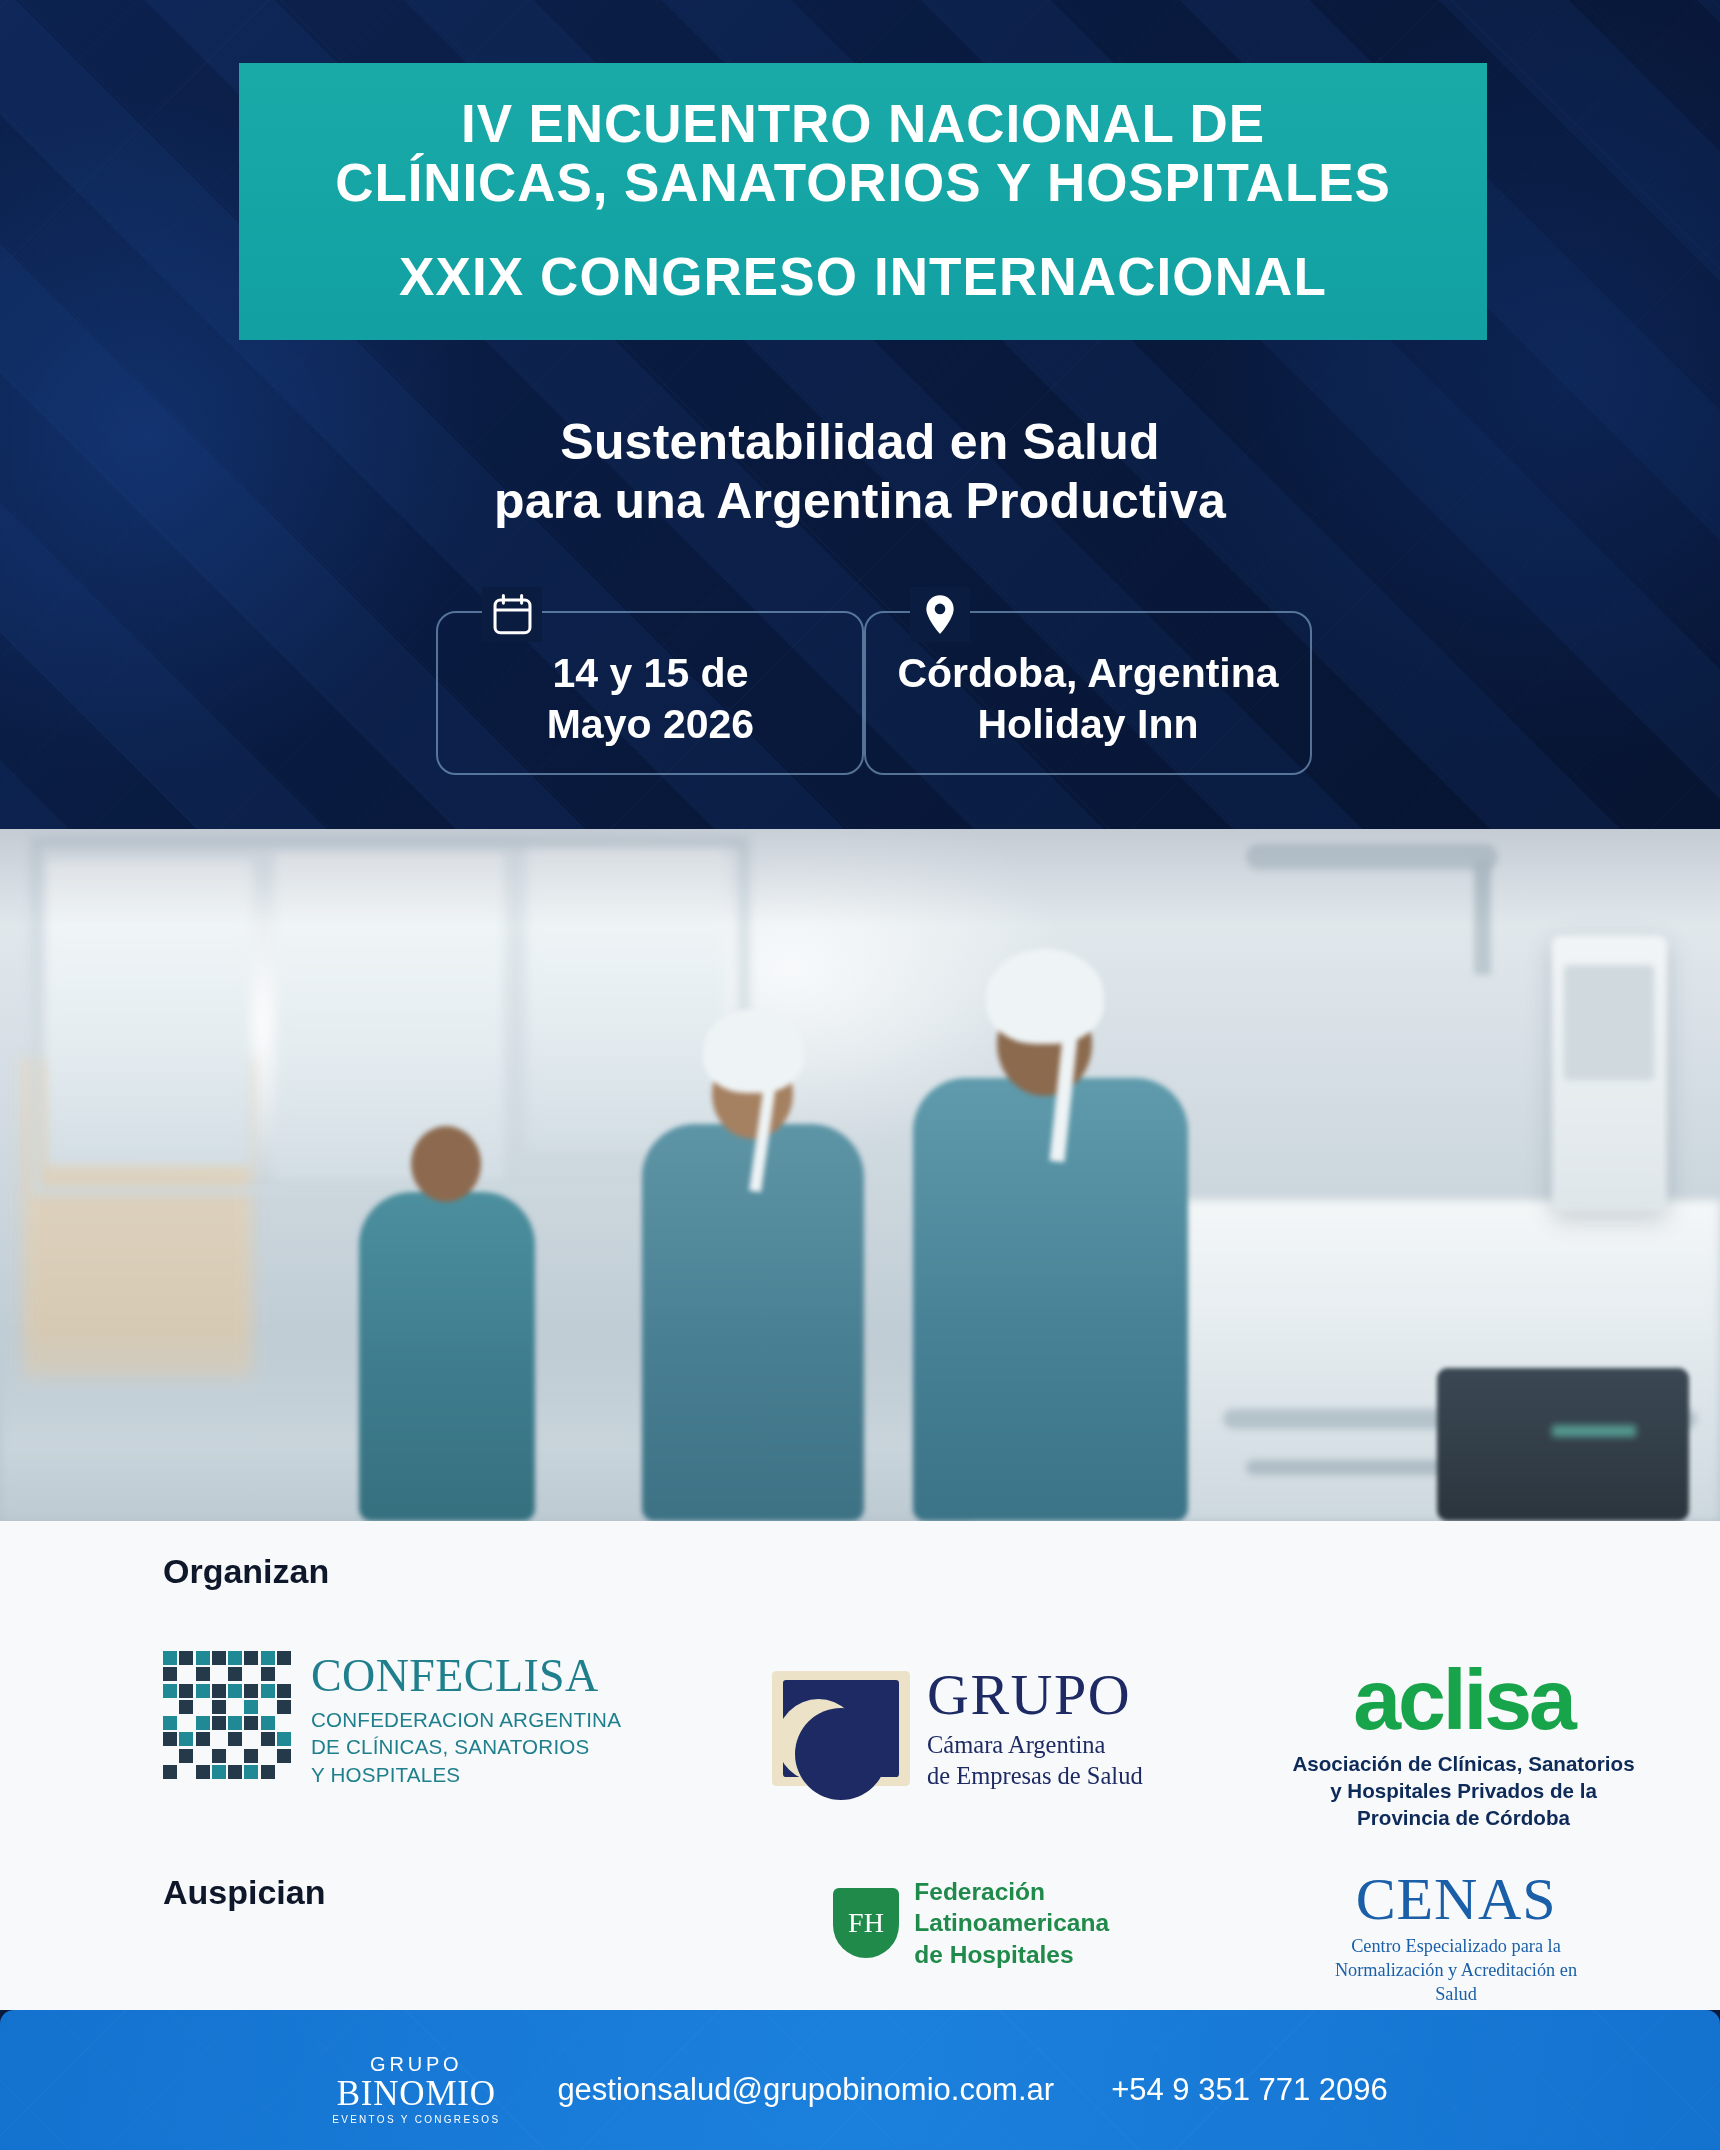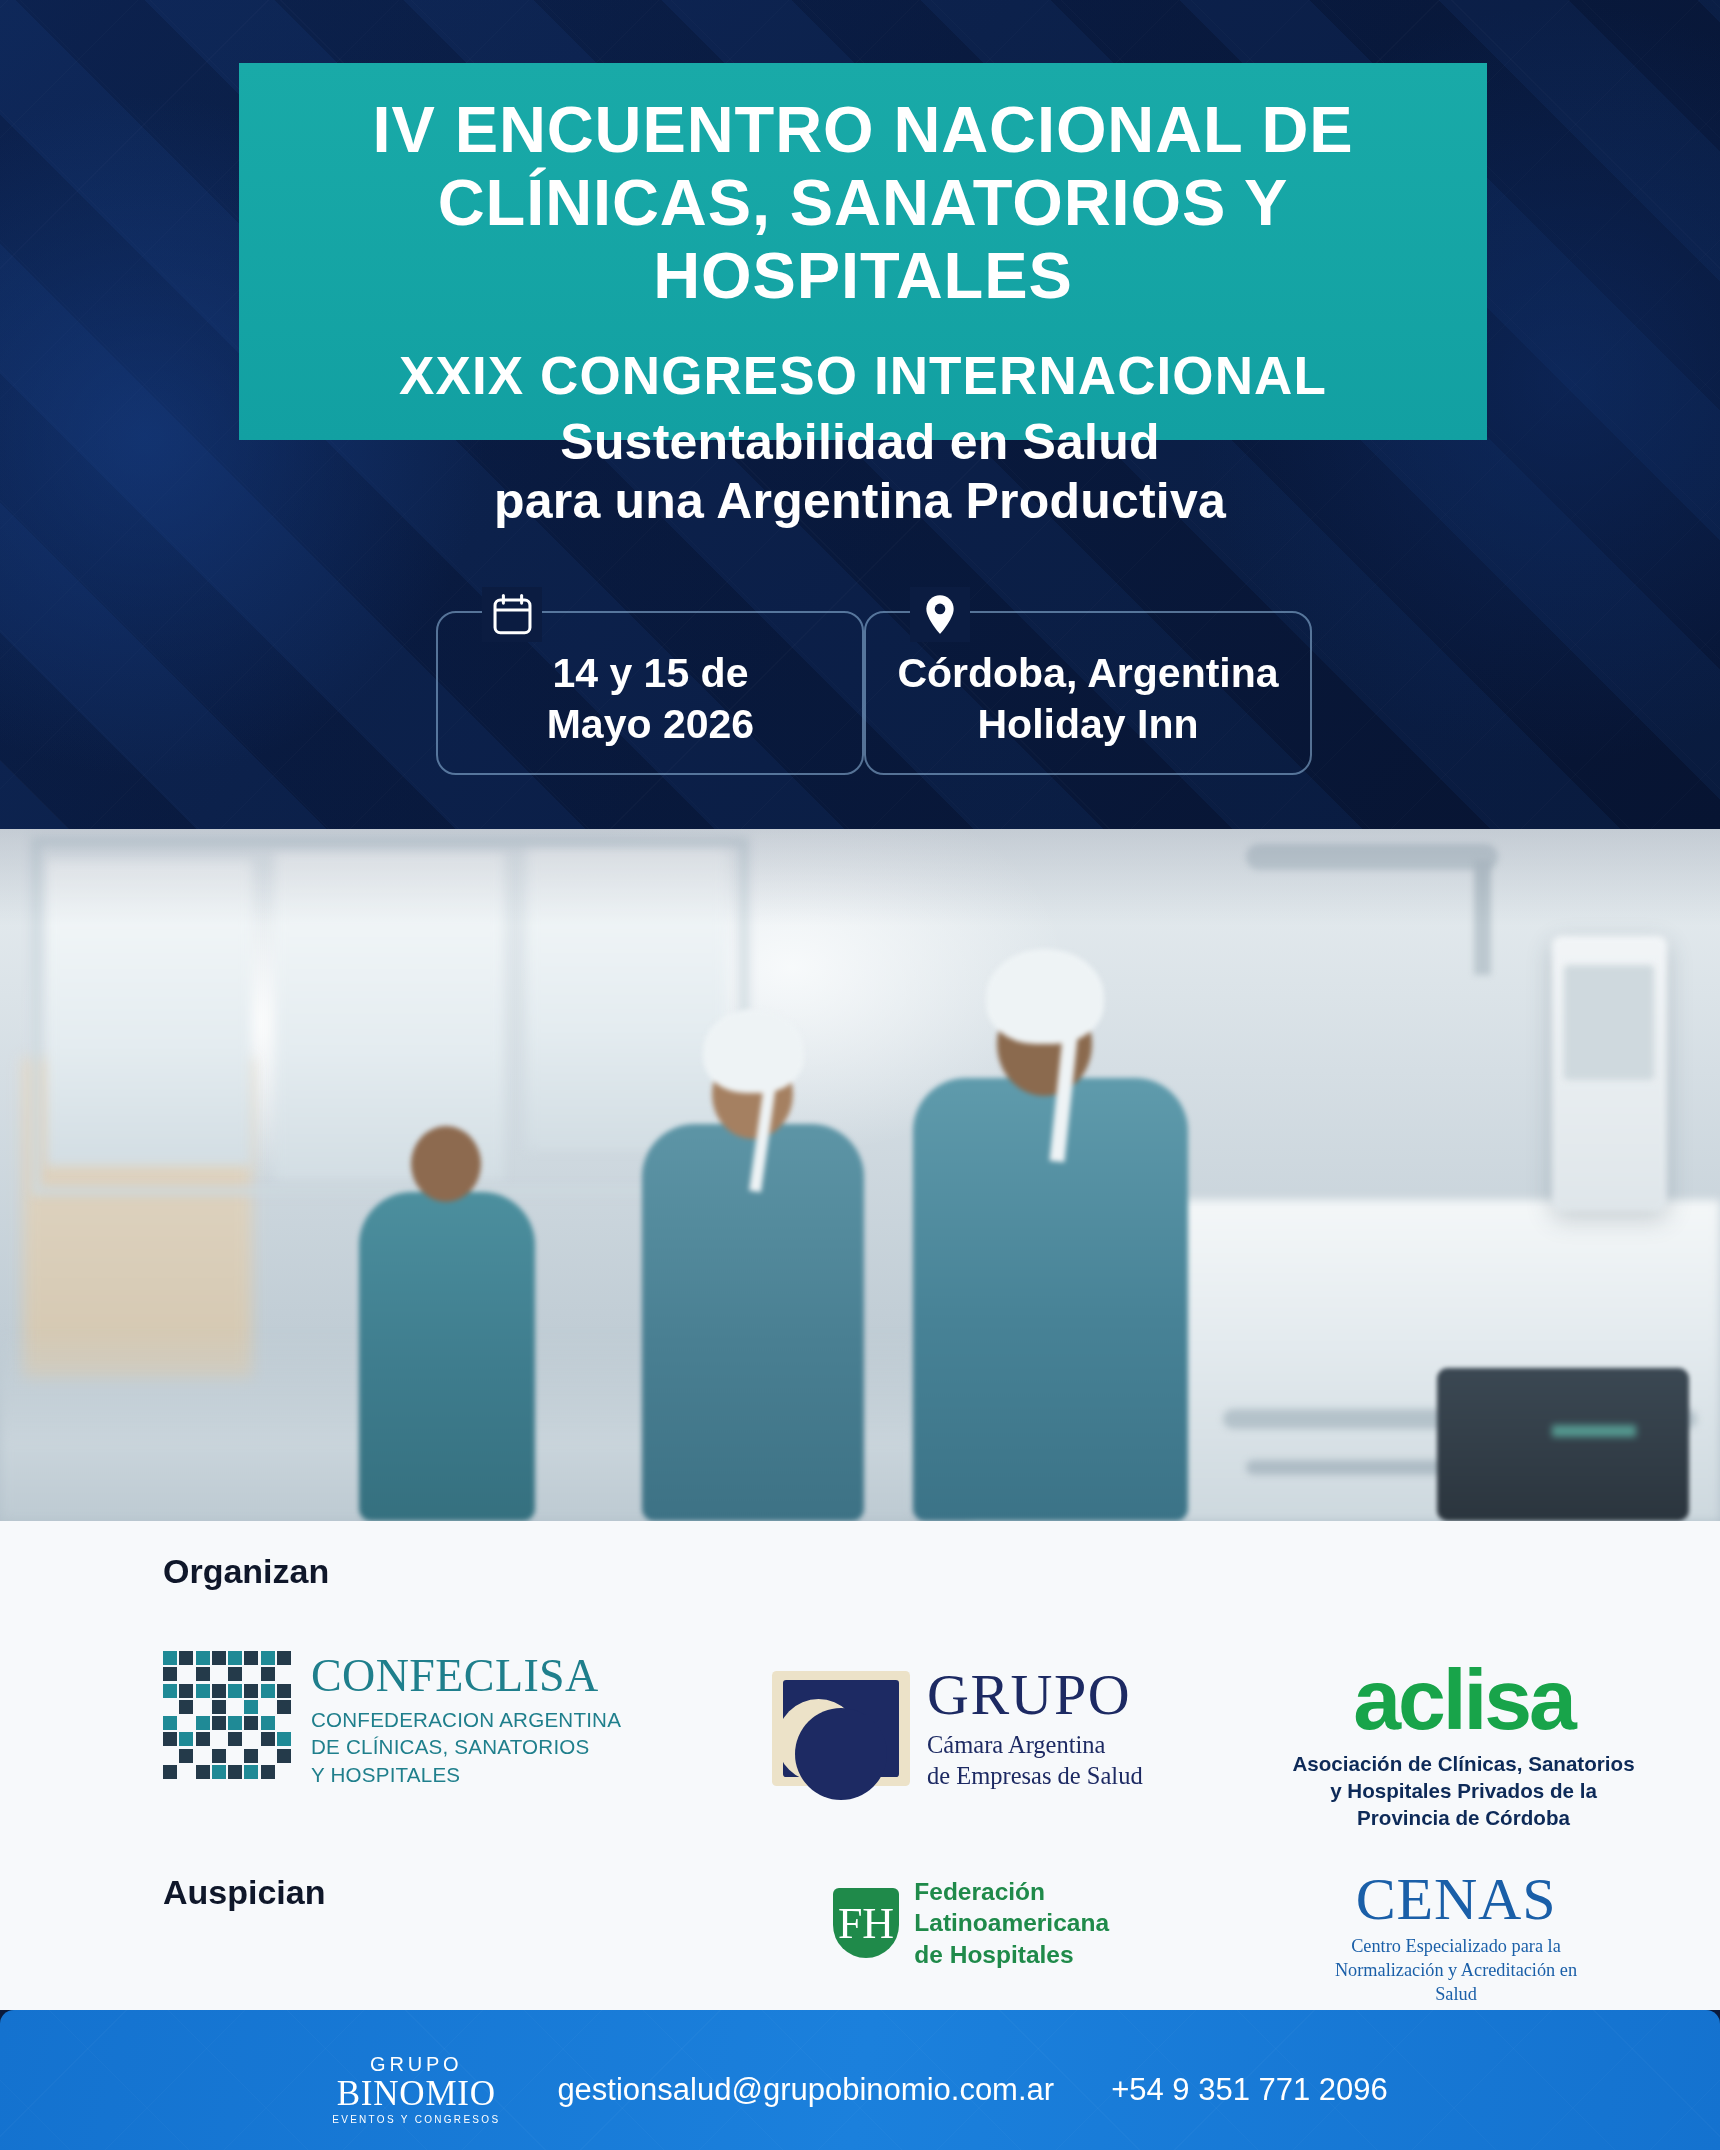--- a/index.html
+++ b/index.html
@@ -64,21 +64,21 @@
     top: 63px;
     width: 1248px;
     background: #15a5a5;
     background: linear-gradient(180deg, #19aaa8 0%, #12a0a2 100%);
     padding: 31px 23px 34px 23px;
     box-sizing: border-box;
     text-align: center;
   }
   .title-line1 {
     color: #ffffff;
-    font-size: 65px;
+    font-size: 53px;
     font-weight: bold;
     letter-spacing: 0.9px;
     line-height: 1.12;
     margin: 0 0 4.6px 0;
     white-space: pre-line;
   }
   .title-line2 {
     color: #ffffff;
     font-size: 53px;
     font-weight: bold;
@@ -442,21 +442,21 @@
   .flh-mark .shield {
     position: absolute; inset: 0;
     background: #1f8a4a;
     border-radius: 6.1px 6.1px 34px 34px;
   }
   .flh-mark .letter {
     position: absolute;
     inset: 0;
     color: #ffffff;
     font-family: "Liberation Serif", serif;
-    font-size: 44px;
+    font-size: 28px;
     display: flex;
     align-items: center;
     justify-content: center;
   }
   .flh-txt {
     color: #1f8a4a;
     font-size: 24.5px;
     font-weight: bold;
     line-height: 1.28;
     white-space: pre-line;

